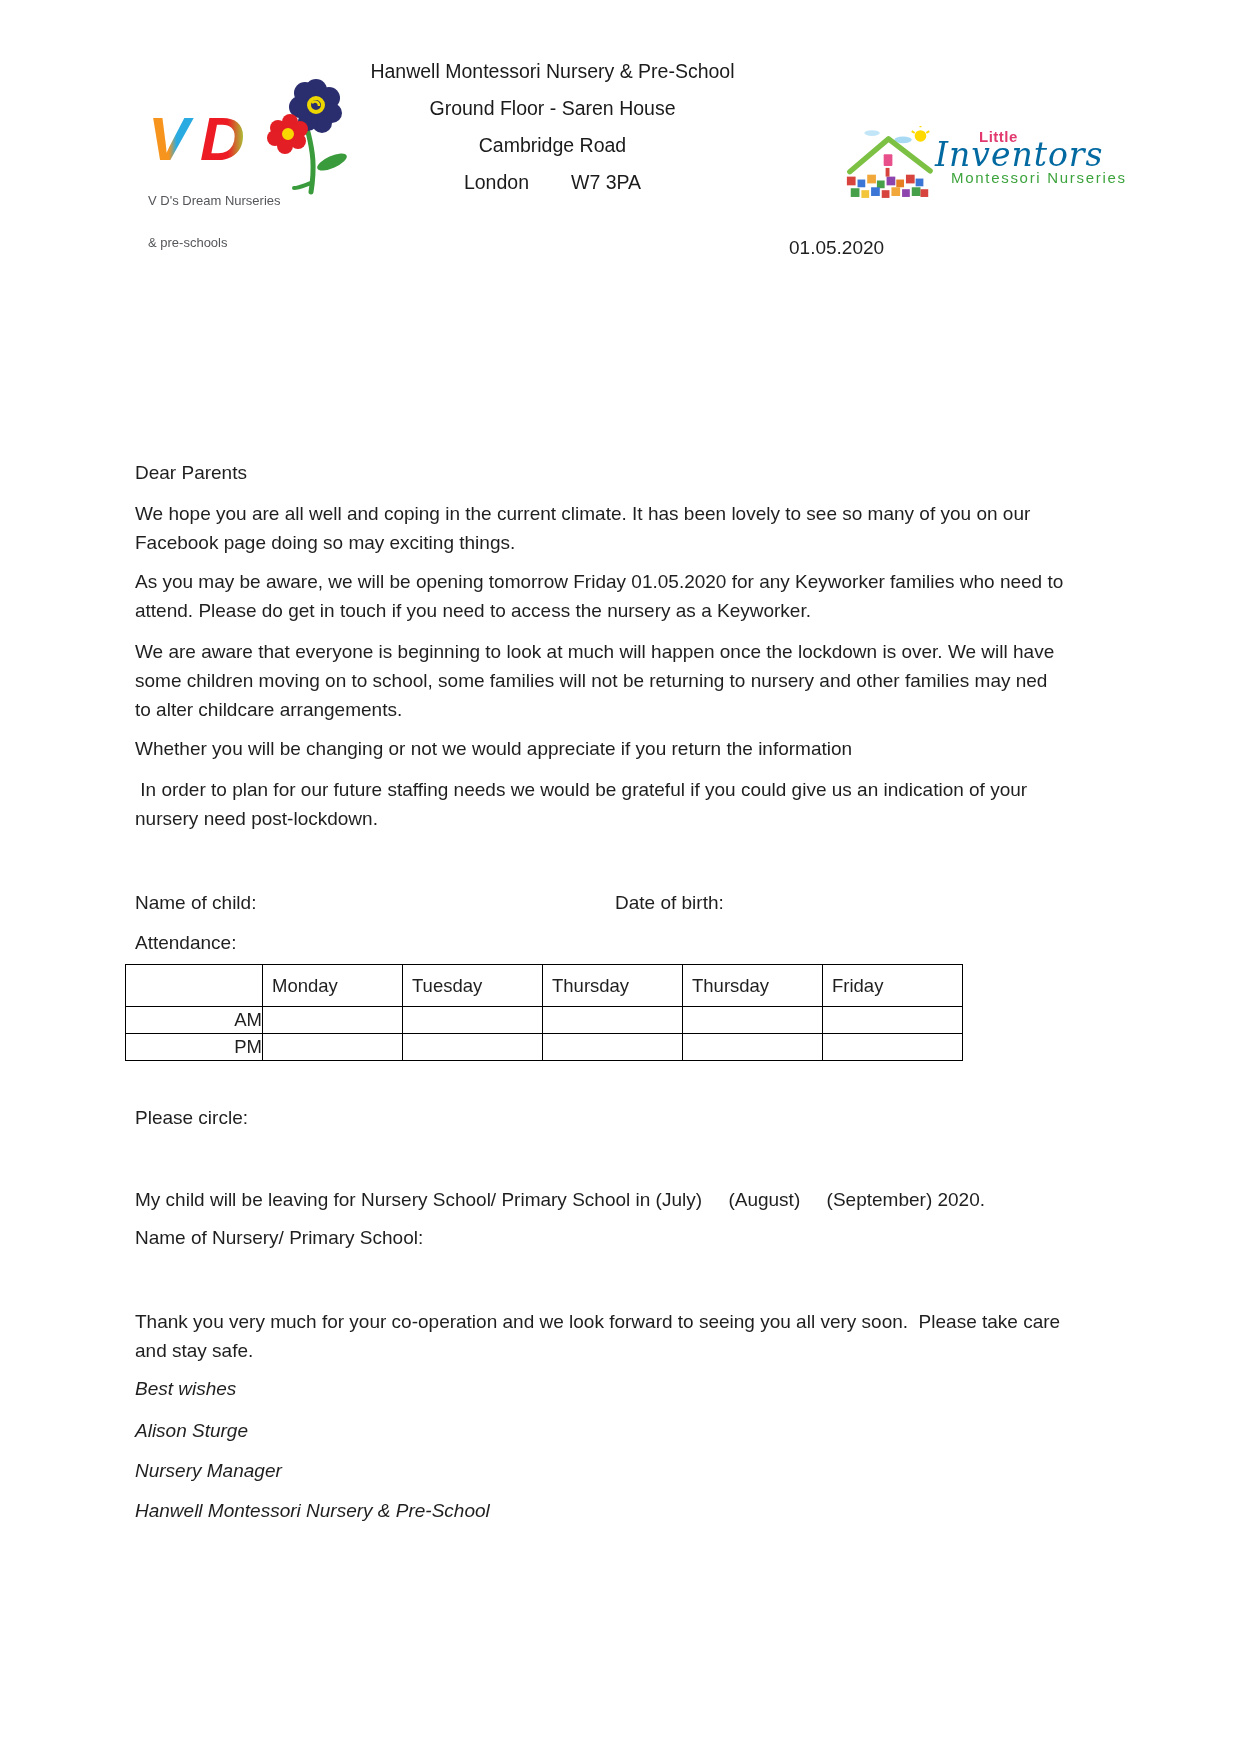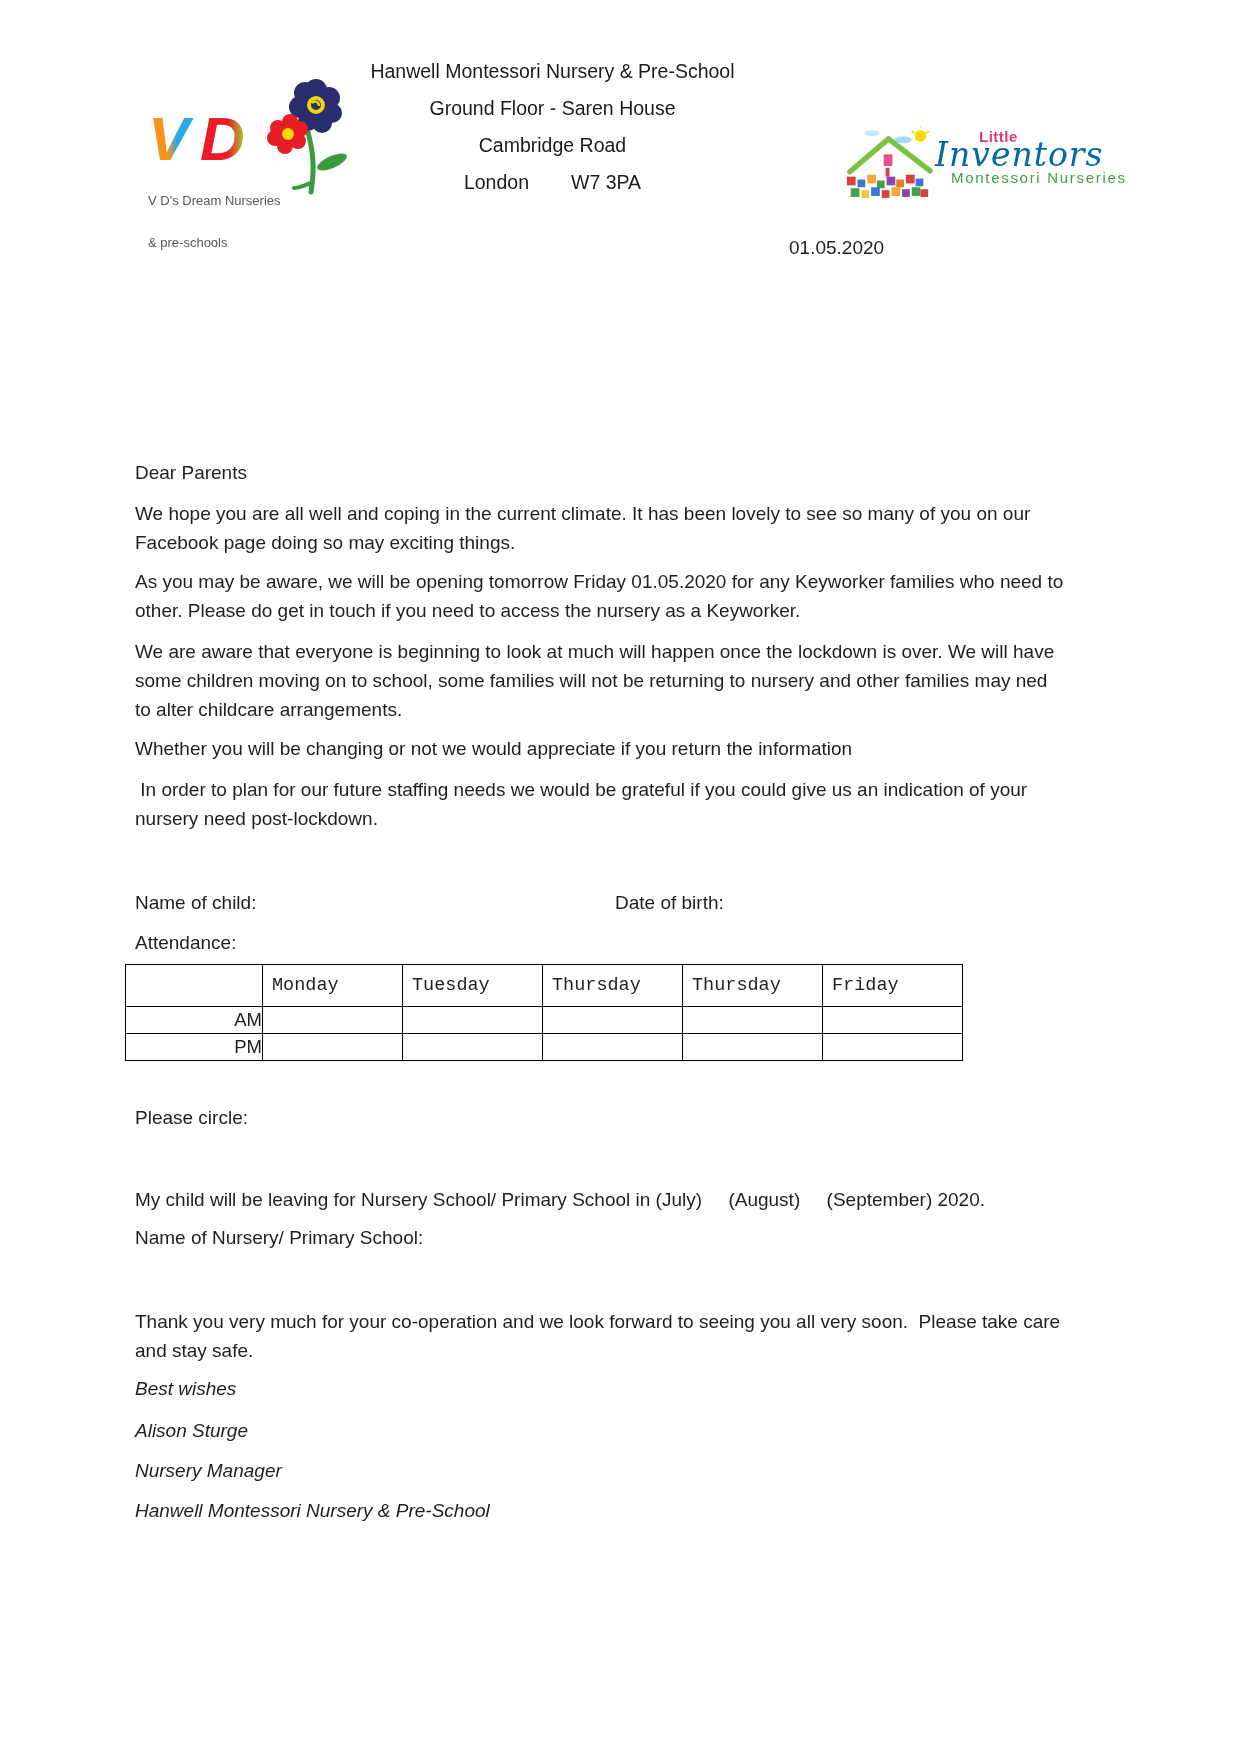--- a/index.html
+++ b/index.html
@@ -48,21 +48,21 @@
 
   table.attendance {
     border-collapse:collapse; table-layout:fixed;
     margin-left:-10px; margin-bottom:42px;
     font-size:18.5px;
   }
   table.attendance td, table.attendance th {
     border:1.6px solid #000; font-weight:normal; text-align:left;
     padding:0 0 0 9px; vertical-align:middle;
   }
-  tr.hdr td { height:42px;font-family:Liberation Mono, monospace; }
+  tr.hdr td { height:42px; }
   tr.datarow td { height:27px;text-align:right; }
 
   .please-circle { margin-bottom:53px; }
   .leaving-line { margin-bottom:9px; }
   .nursery-label { margin-bottom:55px; }
   .thanks { margin-bottom:9px; }
   .signoff { line-height:29px; white-space:pre;font-style:italic; }
   .signoff.s1 { margin-bottom:13px; }
   .signoff.s2, .signoff.s3 { margin-bottom:11px; }
 </style>
@@ -180,21 +180,21 @@
 
     <div class="line salutation">Dear Parents</div>
 
     <div class="para">
       <div class="line">We hope you are all well and coping in the current climate. It has been lovely to see so many of you on our</div>
       <div class="line">Facebook page doing so may exciting things.</div>
     </div>
 
     <div class="para mb12">
       <div class="line">As you may be aware, we will be opening tomorrow Friday 01.05.2020 for any Keyworker families who need to</div>
-      <div class="line">other. Please do get in touch if you need to access the nursery as a Keyworker.</div>
+      <div class="line">attend. Please do get in touch if you need to access the nursery as a Keyworker.</div>
     </div>
 
     <div class="para">
       <div class="line">We are aware that everyone is beginning to look at much will happen once the lockdown is over. We will have</div>
       <div class="line">some children moving on to school, some families will not be returning to nursery and other families may ned</div>
       <div class="line">to alter childcare arrangements.</div>
     </div>
 
     <div class="para mb12">
       <div class="line">Whether you will be changing or not we would appreciate if you return the information</div>

